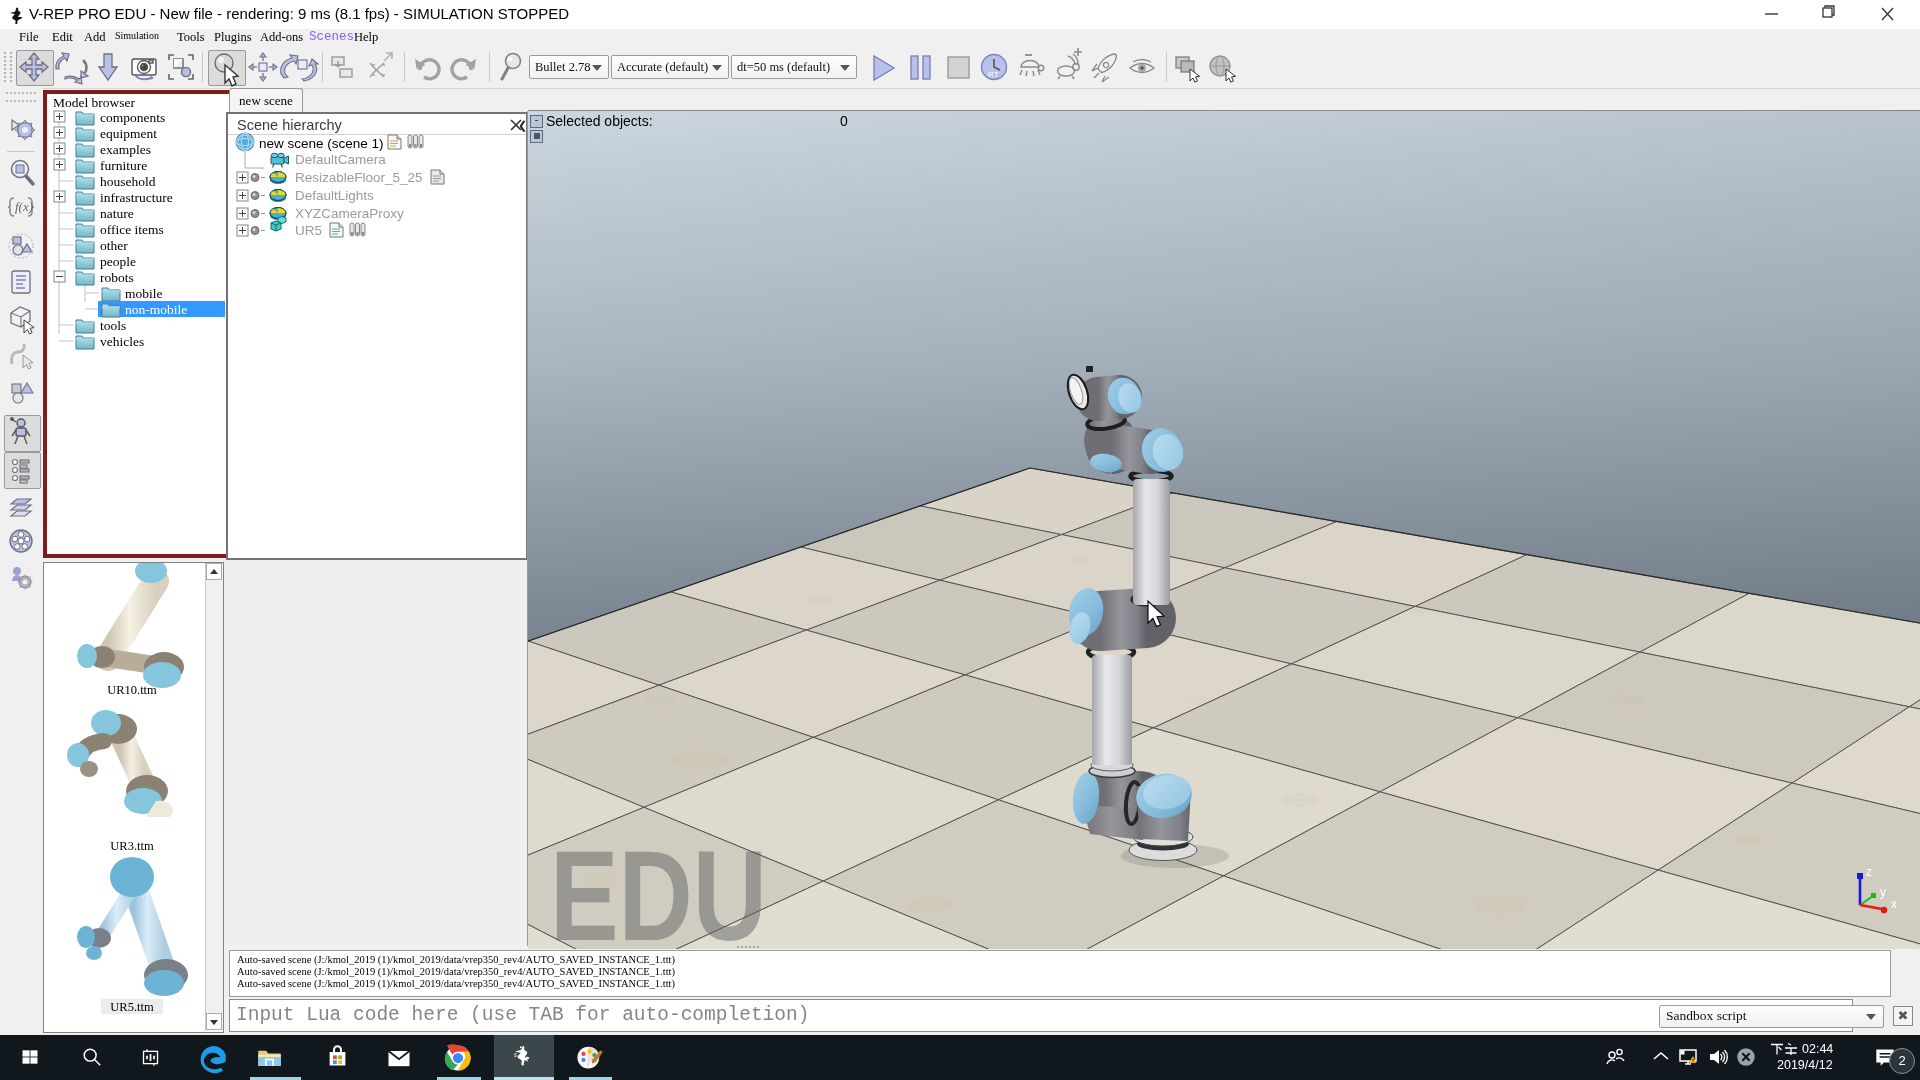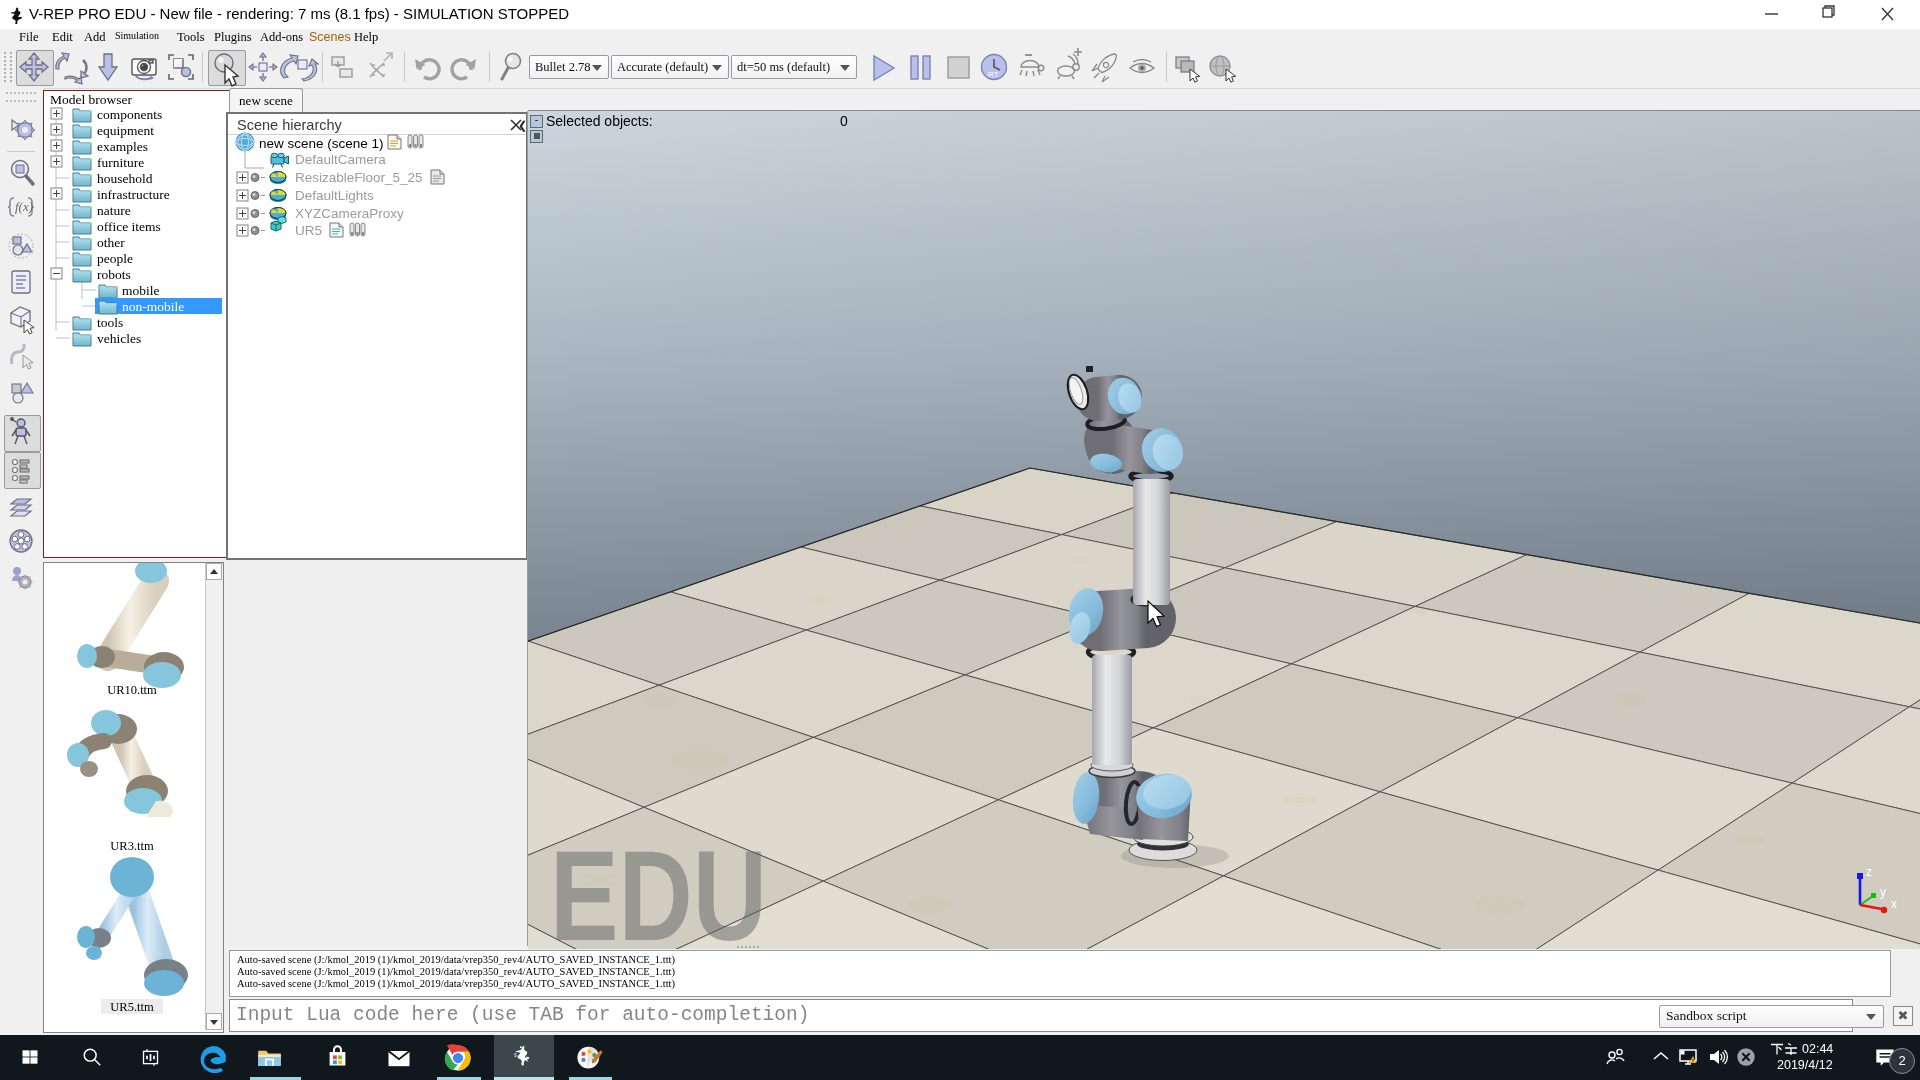--- a/index.html
+++ b/index.html
@@ -1,36 +1,36 @@
 <!DOCTYPE html>
 <html><head><meta charset="utf-8"><style>
 *{margin:0;padding:0}
 body{width:1920px;height:1080px;overflow:hidden;background:#f0f0f0;position:relative;font-family:"Liberation Sans",sans-serif}
 </style></head><body>
 <div style="position:absolute;left:0;top:0;width:1920px;height:29px;background:#fff">
 <svg style="position:absolute;left:8px;top:5px" width="20" height="20" viewBox="0 0 18 18">
       <path d="M8,2 c-1.5,1.5 -0.5,3 -2,4 c-1.5,0.8 -3,0 -3.8,1.5 c1.5,0.4 3,0 3.8,0.8 c-0.8,1.5 -2.2,1.5 -2.2,3.7 c0.8,1.5 2.2,0.8 3,2.2 c0.4,1.5 -0.8,2.2 0,3 l1.5,0 c0,-1.5 0,-2.2 0.8,-3.7 c1.5,-0.8 3,-0.8 3.7,-2.2 c-1.5,-0.8 -2.2,0 -3.7,-0.8 c0.8,-1.5 2.2,-2.2 2.2,-3.7 c-0.8,-1.5 -2.2,-0.8 -2.2,-2.2 c0,-1.1 0.8,-1.5 -0.8,-2.2 z" fill="#111"></path>
     </svg>
-<div style="position:absolute;left:29px;top:5px;font-family:'Liberation Sans',sans-serif;font-size:15px;color:#000">V-REP PRO EDU - New file - rendering: 7 ms (8.1 fps) - SIMULATION STOPPED</div>
+<div style="position:absolute;left:29px;top:5px;font-family:'Liberation Sans',sans-serif;font-size:15px;color:#000">V-REP PRO EDU - New file - rendering: 9 ms (8.1 fps) - SIMULATION STOPPED</div>
 <svg style="position:absolute;left:1758px;top:0" width="162 " height="29">
       <line x1="7" y1="14" x2="20" y2="14" stroke="#333" stroke-width="1.4"></line>
 <rect x="65" y="8" width="9" height="9" fill="none" stroke="#333" stroke-width="1.3"></rect>
       <path d="M67,8 l0,-2 9,0 0,9 -2,0" fill="none" stroke="#333" stroke-width="1.3"></path>
 <path d="M124,8 l11,12 M135,8 l-11,12" stroke="#333" stroke-width="1.3"></path>
     </svg>
 </div>
 <div style="position:absolute;left:8px;top:29px;width:1920px;height:18px;background:#f0f0f0">
     <span style="position:absolute;left:11px;top:1px;font-family:'Liberation Serif',serif;font-size:12.5px;color:#000">File</span>
     <span style="position:absolute;left:44px;top:1px;font-family:'Liberation Serif',serif;font-size:12.5px;color:#000">Edit</span>
     <span style="position:absolute;left:76px;top:1px;font-family:'Liberation Serif',serif;font-size:12.5px;color:#000">Add</span>
     <span style="position:absolute;left:107px;top:1px;font-family:'Liberation Serif',serif;font-size:10px;color:#000">Simulation</span>
     <span style="position:absolute;left:169px;top:1px;font-family:'Liberation Serif',serif;font-size:12.5px;color:#000">Tools</span>
     <span style="position:absolute;left:206px;top:1px;font-family:'Liberation Serif',serif;font-size:12.5px;color:#000">Plugins</span>
     <span style="position:absolute;left:252px;top:1px;font-family:'Liberation Serif',serif;font-size:12.5px;color:#000">Add-ons</span>
-    <span style="position:absolute;left:301px;top:1px;font-family:Liberation Sans, sans-serif;font-size:12.5px;color:#a16207">Scenes</span>
+    <span style="position:absolute;left:301px;top:1px;font-family:Liberation Mono, monospace;font-size:12.5px;color:#8b5cf6">Scenes</span>
     <span style="position:absolute;left:346px;top:1px;font-family:'Liberation Serif',serif;font-size:12.5px;color:#000">Help</span>
   </div>
 <div style="position:absolute;left:0;top:47px;width:1920px;height:41px;background:#f0f0f0;border-bottom:1px solid #d8d8d8"></div>
 <div style="position:absolute;left:4px;top:52px;width:4px;height:30px;border-left:2px dotted #b0b0b0;border-right:2px dotted #b0b0b0"></div>
 <div style="position:absolute;left:202px;top:52px;width:1px;height:30px;background:#c8c8c8"></div>
 <div style="position:absolute;left:322px;top:52px;width:1px;height:30px;background:#c8c8c8"></div>
 <div style="position:absolute;left:404px;top:52px;width:1px;height:30px;background:#c8c8c8"></div>
 <div style="position:absolute;left:489px;top:52px;width:1px;height:30px;background:#c8c8c8"></div>
 <div style="position:absolute;left:1166px;top:52px;width:1px;height:30px;background:#c8c8c8"></div>
 <div style="position:absolute;left:16px;top:50px;width:36px;height:34px;background:#dcdcdc;border:1px solid #9a9a9a;border-radius:2px"></div>
@@ -263,21 +263,21 @@
       <path d="M-9,3 a5,6 0 0 1 10,0 z" fill="#9aa2d2"></path>
       <g transform="translate(4,4)">
         <circle r="6" fill="#b0b0b8" stroke="#777" stroke-width="1"></circle>
         <circle r="2.5" fill="#f0f0f0"></circle>
         <path d="M0,-8 l1.5,2.5 -3,0 z M0,8 l1.5,-2.5 -3,0 z M-8,0 l2.5,1.5 0,-3 z M8,0 l-2.5,1.5 0,-3 z M-6,-6 l2.5,1 -1.5,1.5 z M6,6 l-2.5,-1 1.5,-1.5 z M6,-6 l-1,2.5 -1.5,-1.5 z M-6,6 l1,-2.5 1.5,1.5 z" fill="#b0b0b8"></path>
       </g>
     </g>
   </svg>
 <div style="position:absolute;left:6px;top:92px;width:30px;height:6px;border-top:2px dotted #b8b8b8;border-bottom:2px dotted #b8b8b8"></div>
 <div style="position:absolute;left:7px;top:151px;width:28px;height:1px;background:#c8c8c8"></div>
-<div style="position:absolute;left:43px;top:90px;width:199px;height:468px;background:#fff;border:1px solid #7f1d1d;box-sizing:border-box">
+<div style="position:absolute;left:43px;top:90px;width:199px;height:468px;background:#fff;border:4px solid #7f1d1d;box-sizing:border-box">
 <div style="position:absolute;left:6px;top:1px;font-family:'Liberation Serif',serif;font-size:13.5px;color:#000">Model browser</div>
 <svg style="position:absolute;left:0;top:0" width="180" height="466" viewBox="44 90 180 466">
 <g font-family="'Liberation Serif',serif">
         <defs>
           <linearGradient id="fold" x1="0" y1="0" x2="0" y2="1">
             <stop offset="0" stop-color="#b5e2ee"></stop>
             <stop offset="1" stop-color="#6fb8cc"></stop>
           </linearGradient>
         </defs>
         <path d="M56,118 L56,330 M82,278 L82,298" stroke="#c0c0c0" fill="none"></path>

